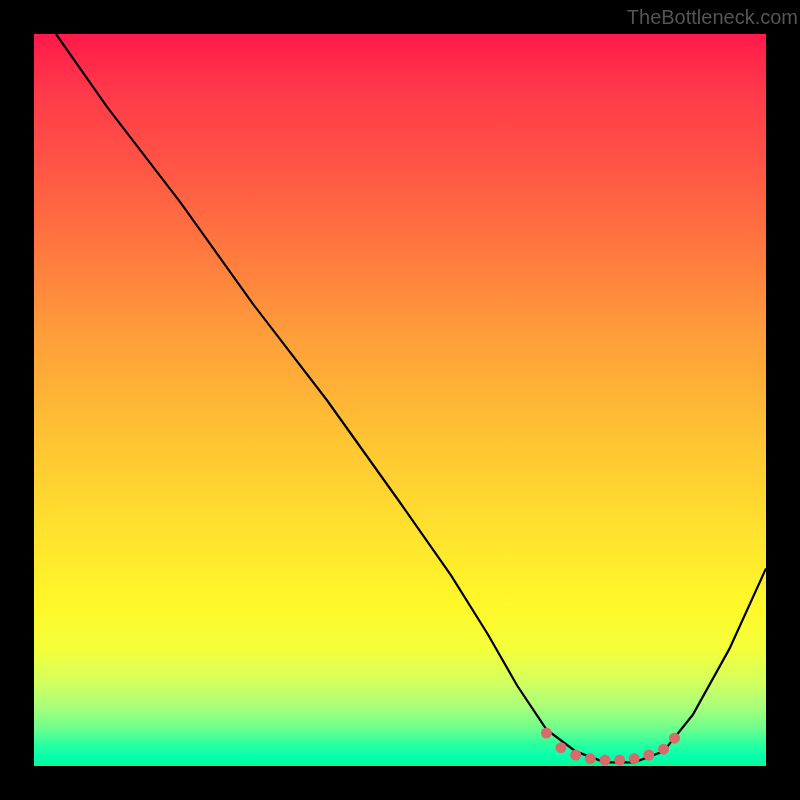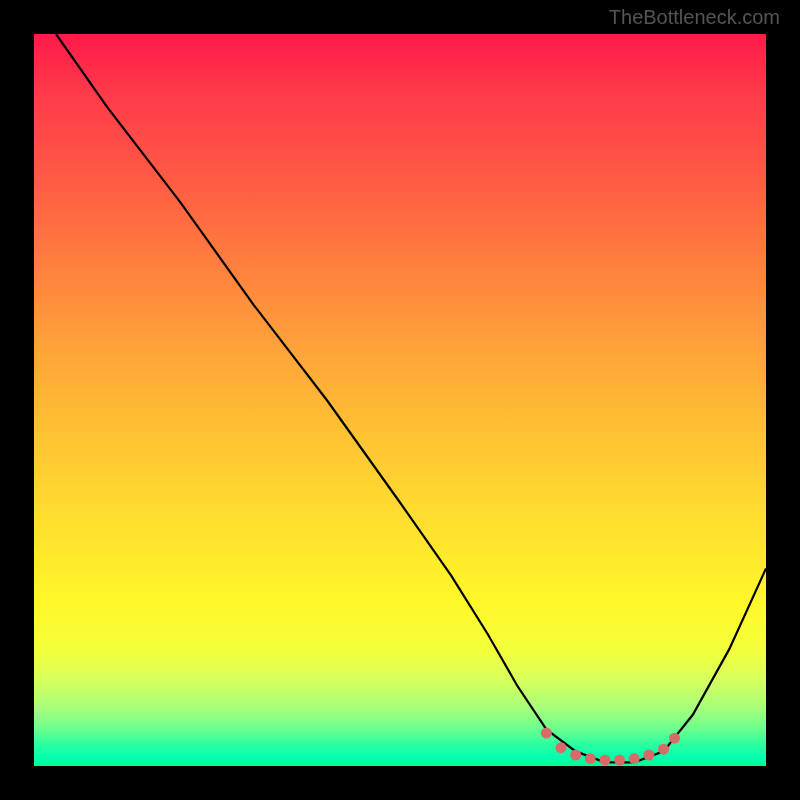--- a/index.html
+++ b/index.html
@@ -7,21 +7,21 @@
     width: 800px;
     height: 800px;
     background: #000;
     position: relative;
     font-family: Arial, sans-serif;
     overflow: hidden;
   }
   .watermark {
     position: absolute;
     top: 6px;
-    right: 20px;
+    right: 2px;
     color: #555;
     font-size: 20px;
     font-weight: 500;
     z-index: 10;
   }
   .plot-area {
     position: absolute;
     left: 34px;
     top: 34px;
     width: 732px;

